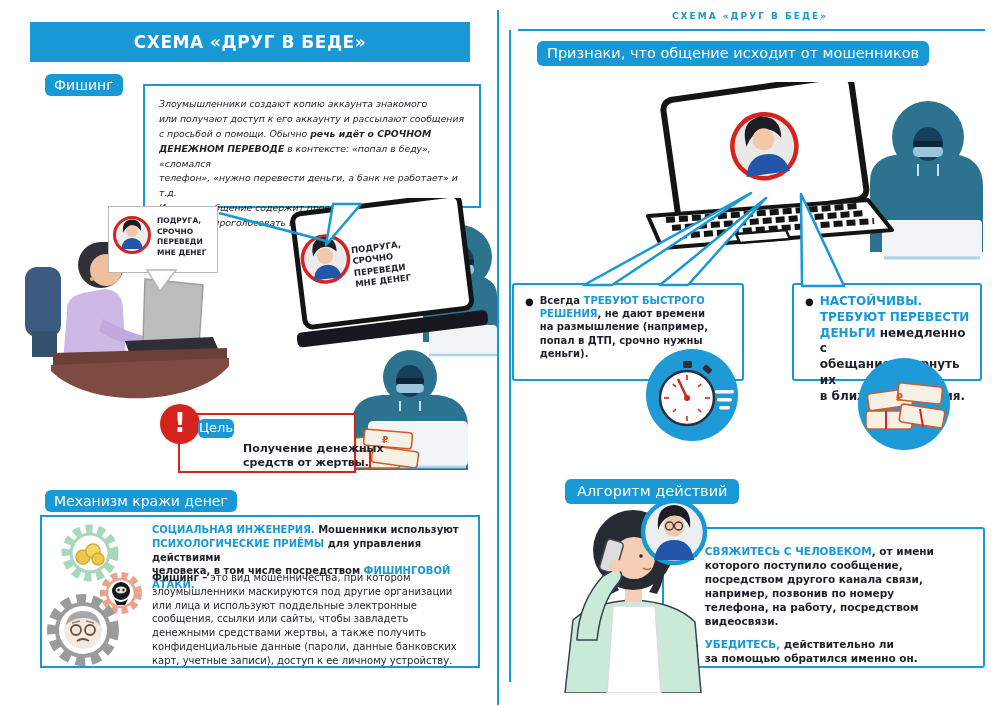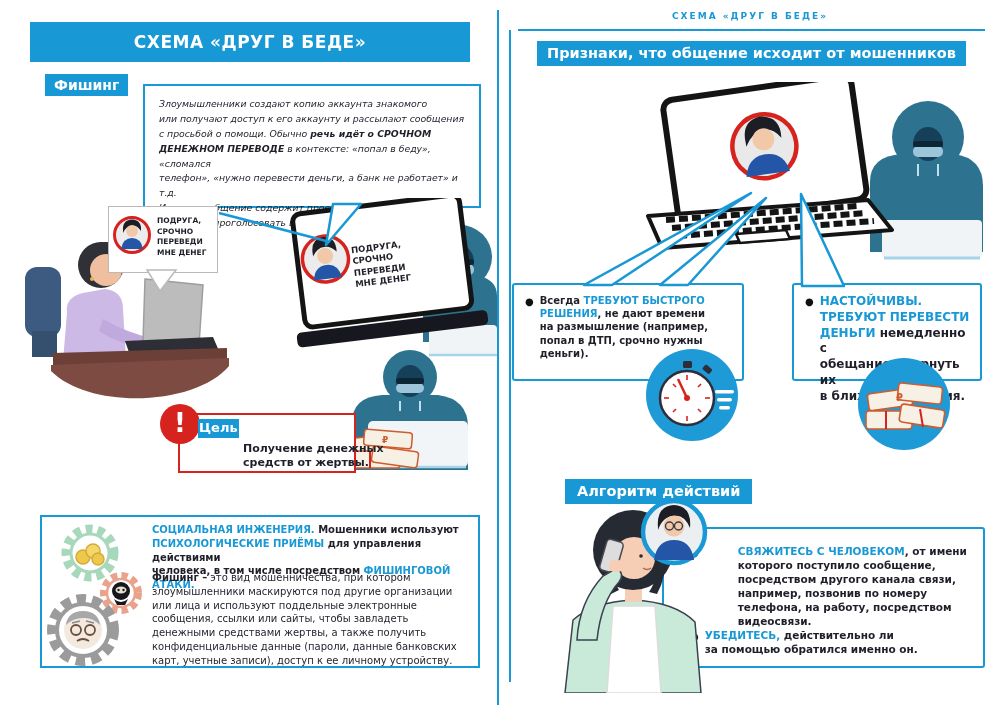--- a/index.html
+++ b/index.html
@@ -5,22 +5,22 @@
   :root{
     --accent:#1898d5;
     --red:#d7231d;
     --teal:#2d7390;
     --dark:#1e1f29;
   }
   html,body{margin:0;padding:0;background:#fff;}
   .page{position:relative;width:1000px;height:707px;background:#fff;overflow:hidden;
         font-family:"DejaVu Sans","Liberation Sans",sans-serif;color:var(--dark);}
   .abs{position:absolute;}
-  .badge{background:var(--accent);color:#fff;font-weight:700;font-size:14px;
-         line-height:1.3;padding:2px 9px;display:inline-block;}
+  .badge{background:var(--accent);color:#fff;font-weight:400;font-size:14px;
+         line-height:1.3;padding:2px 9px;display:inline-block;border-radius:6px;}
   .rich{white-space:pre-line;}
   .s-h{color:var(--accent);font-weight:700;}
   .s-b{font-weight:700;}
   .s-i{font-style:italic;}
   .s-bi{font-style:italic;font-weight:700;}
   .s-n{}
   .header-bar{background:var(--accent);color:#fff;font-weight:700;font-size:17px;
               text-align:center;line-height:40px;letter-spacing:.5px;}
   .blue-box{border:2.5px solid var(--accent);background:#fff;box-sizing:border-box;}
   .bullet-row{display:flex;align-items:flex-start;}
@@ -123,20 +123,21 @@
   </svg>
 
   <div class="abs" style="left:178px;top:413px;width:178px;height:60px;border:2.5px solid var(--red);
        background:#fff;box-sizing:border-box;"></div>
   <div class="abs" style="left:160px;top:404px;width:40px;height:40px;border-radius:50%;background:var(--red);
        color:#fff;font-size:26px;font-weight:700;text-align:center;line-height:38px;">!</div>
   <div class="abs badge" style="left:198px;top:419px;font-size:13px;padding:1px 1px;">Цель</div>
   <div class="abs rich" style="left:206px;top:442px;font-size:11px;font-weight:700;line-height:1.3;margin-left:37px;">Получение денежных
 средств от жертвы.</div>
 
+  <div class="abs badge" style="left:45px;top:490px;">Механизм кражи денег</div>
   <div class="abs blue-box" style="left:40px;top:515px;width:440px;height:153px;"></div>
   <div class="abs rich" style="left:152px;top:523px;width:322px;font-size:10px;line-height:1.38;"><span class="s-h">СОЦИАЛЬНАЯ ИНЖЕНЕРИЯ.</span><span class="s-b"> Мошенники используют
 </span><span class="s-h">ПСИХОЛОГИЧЕСКИЕ ПРИЁМЫ</span><span class="s-b"> для управления действиями
 человека, в том числе посредством </span><span class="s-h">ФИШИНГОВОЙ АТАКИ.</span></div>
   <div class="abs rich" style="left:152px;top:571px;width:322px;font-size:10px;line-height:1.38;"><span class="s-b">Фишинг –</span><span class="s-n"> это вид мошенничества, при котором
 злоумышленники маскируются под другие организации
 или лица и используют поддельные электронные
 сообщения, ссылки или сайты, чтобы завладеть
 денежными средствами жертвы, а также получить
 конфиденциальные данные (пароли, данные банковских
@@ -267,28 +268,28 @@
   </svg>
 
   <div class="abs badge" style="left:565px;top:479px;font-size:14.5px;padding:3px 12px;">Алгоритм действий</div>
 
   <div class="abs" style="left:662px;top:527px;width:323px;height:141px;border:2px solid var(--accent);
        border-radius:3px;box-sizing:border-box;background:#fff;"></div>
 
   <div class="abs" style="left:690px;top:545px;width:288px;">
     <div class="bullet-row">
       <span class="bullet-dot">●</span>
-      <div class="rich" style="font-size:10.5px;line-height:1.33;margin-left:33px;"><span class="s-h">СВЯЖИТЕСЬ С ЧЕЛОВЕКОМ</span><span class="s-b">, от имени
+      <div class="rich" style="font-size:10.5px;line-height:1.33;"><span class="s-h">СВЯЖИТЕСЬ С ЧЕЛОВЕКОМ</span><span class="s-b">, от имени
 которого поступило сообщение,
 посредством другого канала связи,
 например, позвонив по номеру
 телефона, на работу, посредством
 видеосвязи.</span></div>
     </div>
-    <div class="bullet-row" style="">
+    <div class="bullet-row" style="margin-top:9px;">
       <span class="bullet-dot">●</span>
       <div class="rich" style="font-size:10.5px;line-height:1.33;"><span class="s-h">УБЕДИТЕСЬ,</span><span class="s-b"> действительно ли
 за помощью обратился именно он.</span></div>
     </div>
   </div>
 
   <svg class="abs" style="left:533px;top:498px;" width="200" height="195" viewBox="0 0 200 195">
     <path d="M40,122 Q60,104 100,102 Q142,104 162,124 L168,195 L32,195 Z" fill="#c9ead8" stroke="#3a4150" stroke-width="1.5"></path>
     <path d="M80,108 L122,108 L128,195 L74,195 Z" fill="#fff" stroke="#dcdcdc" stroke-width="1.5"></path>
     <rect x="92" y="78" width="17" height="26" fill="#f6cdb5"></rect>

